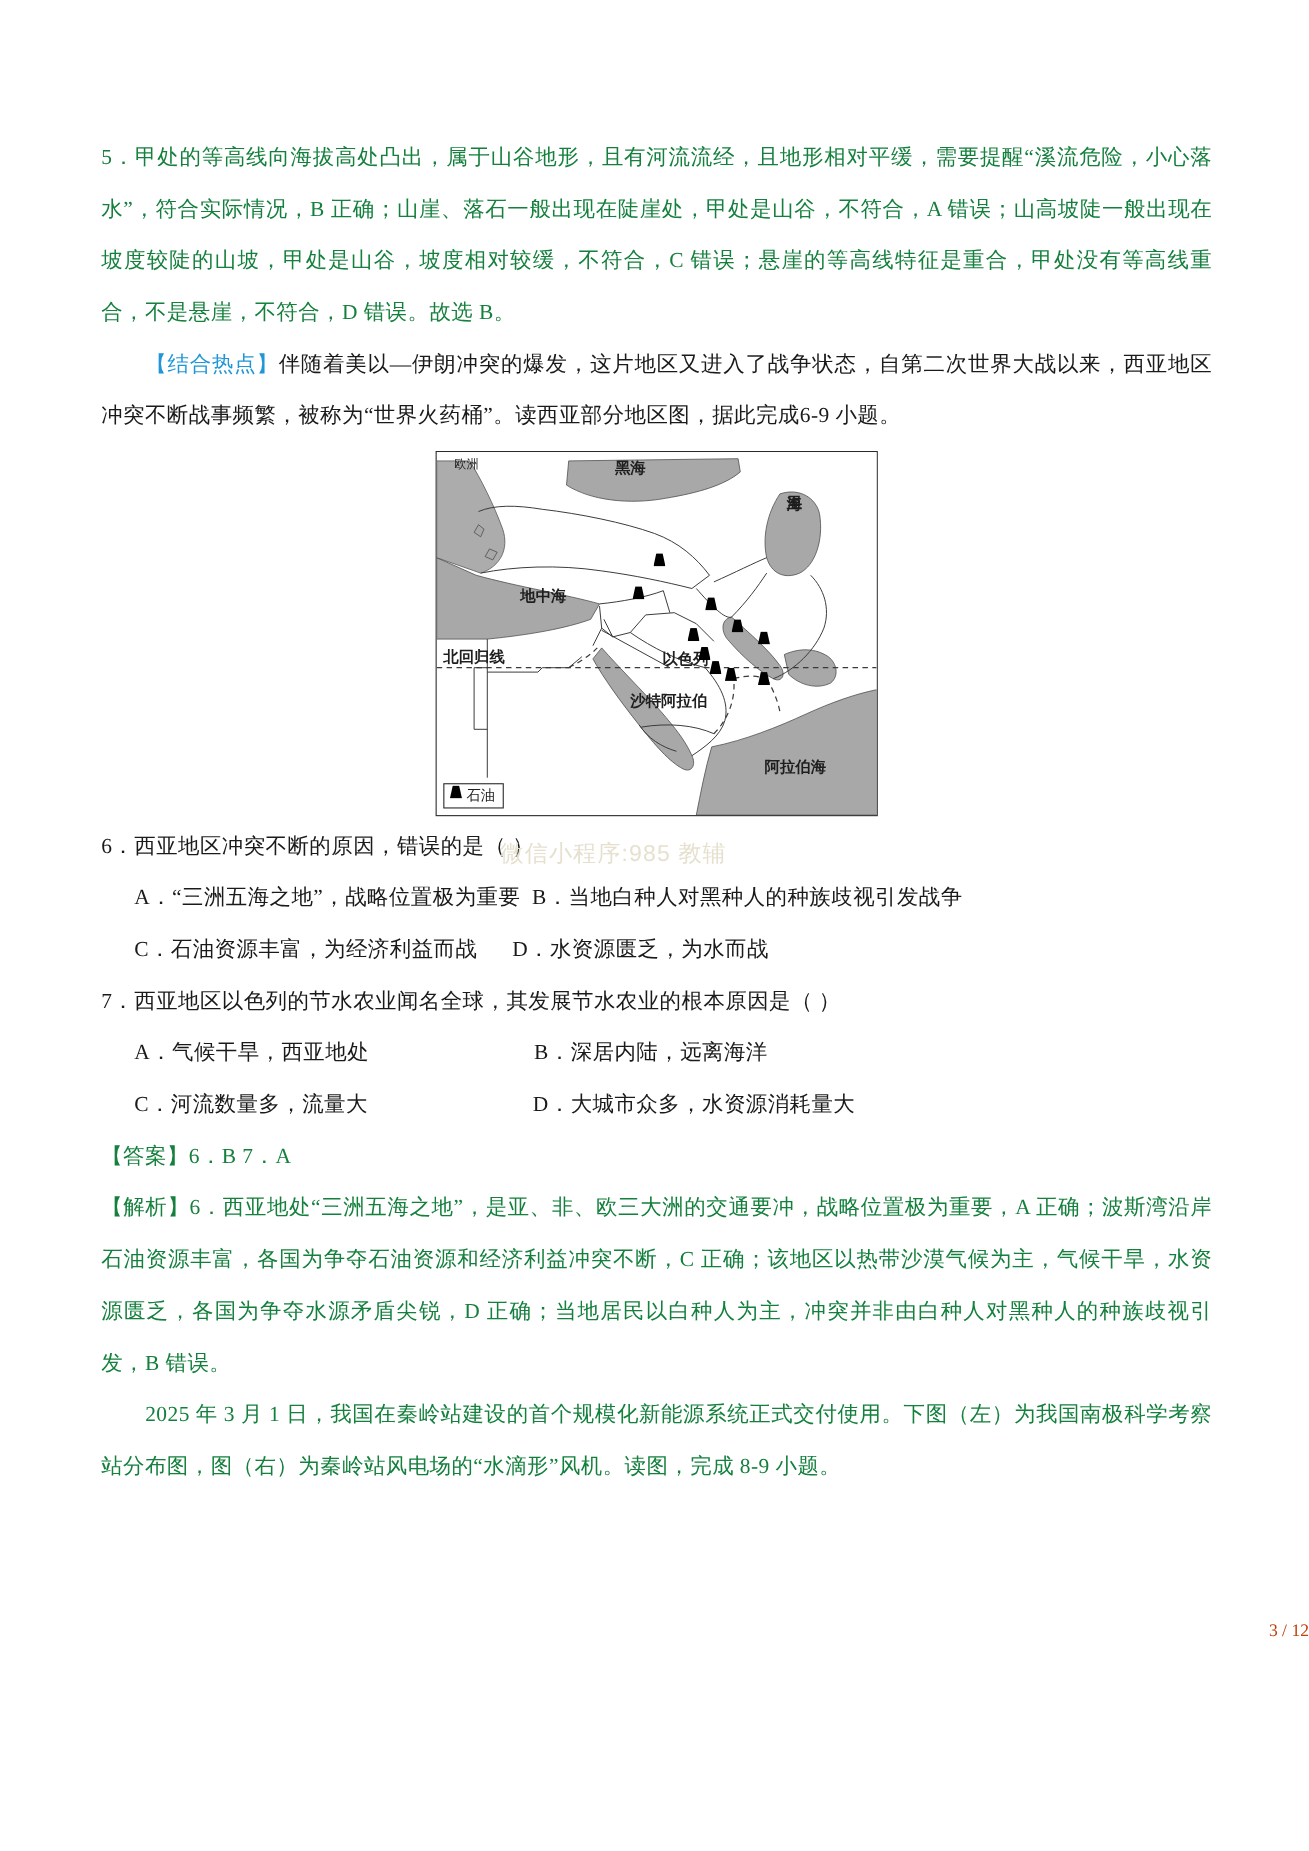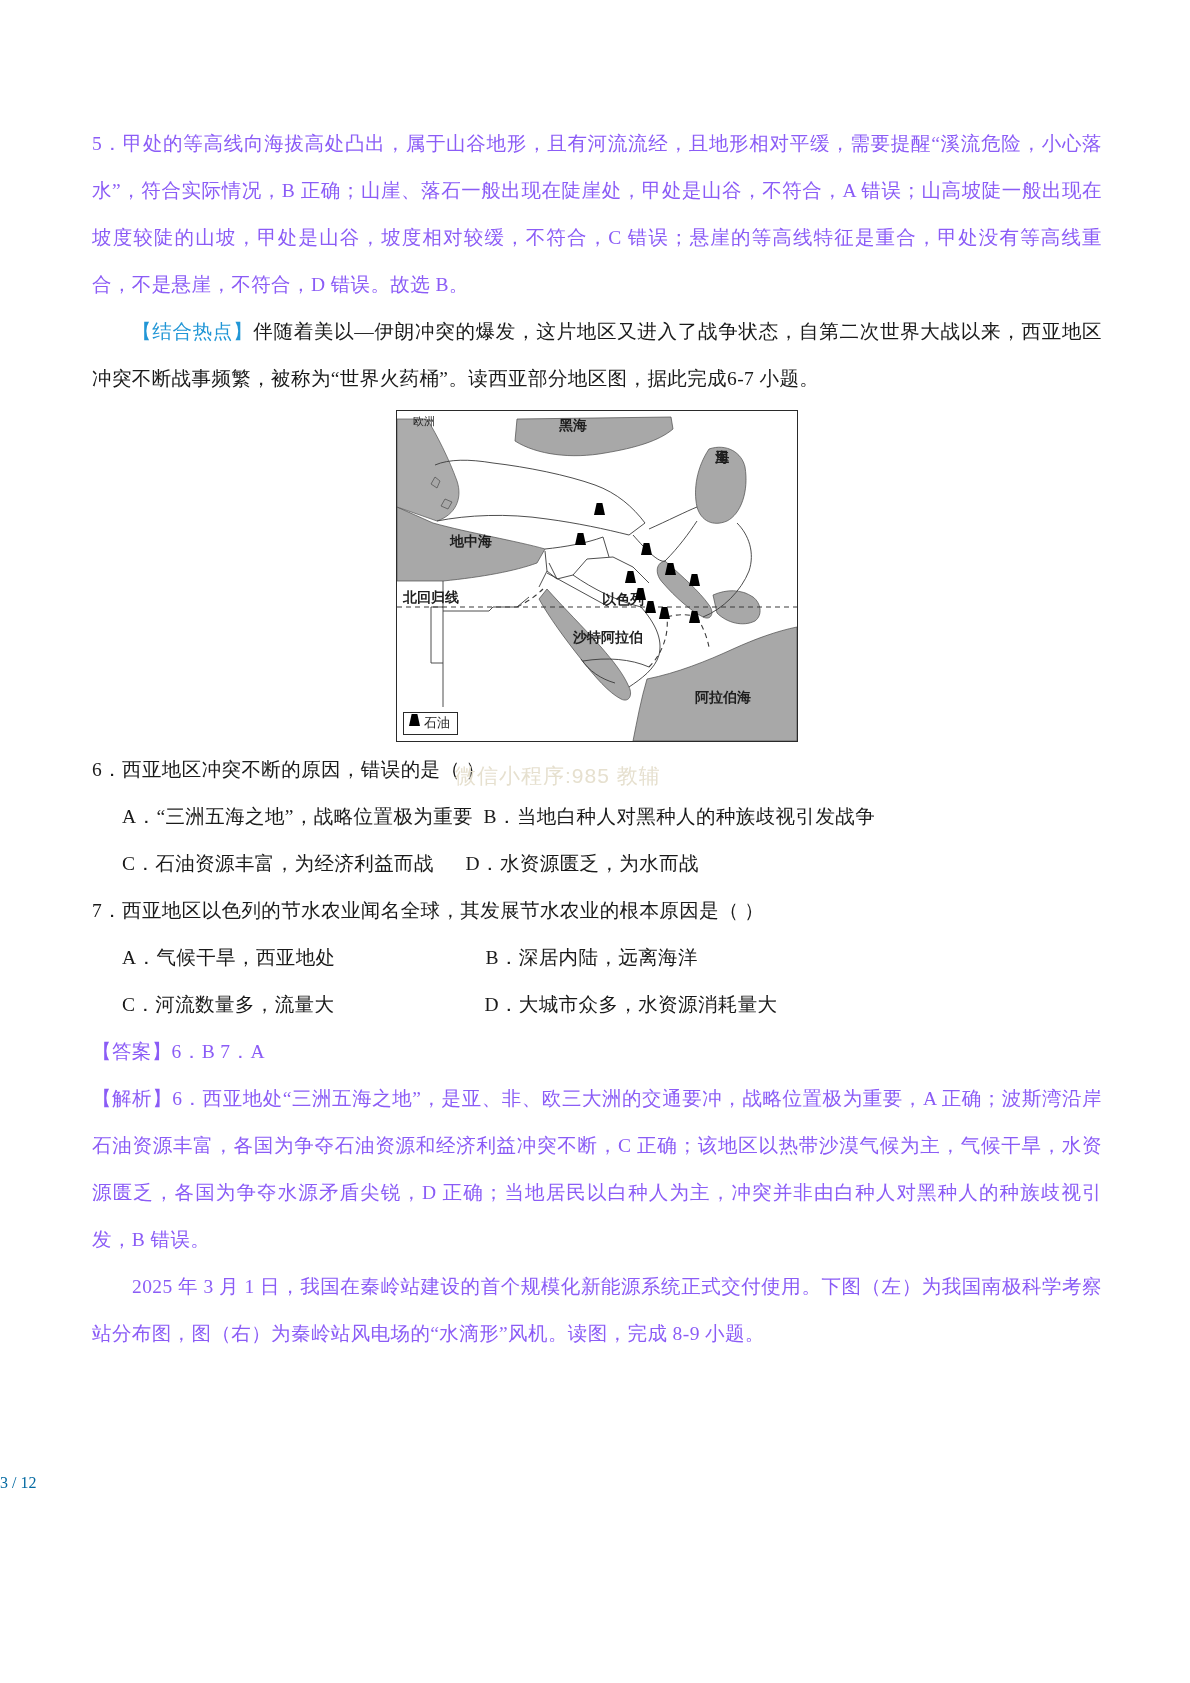--- a/index.html
+++ b/index.html
@@ -30,21 +30,21 @@
     width: 1010px;
   }
   p {
     margin: 0 0 0 0;
     font-size: 19.5px;
     line-height: 47px;
     letter-spacing: 0.4px;
     text-align: justify;
     text-justify: inter-ideograph;
   }
-  .red { color: #8b5cf6; }
+  .red { color: #15803d; }
   .black { color: #1a1a1a; }
   .blue { color: #2196d6; }
   .indent { text-indent: 40px; }
 
   
   .figure-wrap {
     width: 100%;
     display: flex;
     justify-content: center;
     margin-top: 8px;
@@ -115,35 +115,35 @@
     text-indent: 30px;
   }
   .opt-col2 { display: inline-block; }
 
   
   .footer {
     position: absolute;
     left: 0;
     right: 0;
     top: 1474px;
-    text-align: left;
+    text-align: right;
     font-size: 16px;
-    color: #0369a1;
+    color: #c2410c;
     font-family: "Liberation Serif", "DejaVu Serif", serif;
   }
 </style>
 </head>
 <body>
 
 <div class="page">
   <div class="content">
 
     <p class="red">5．甲处的等高线向海拔高处凸出，属于山谷地形，且有河流流经，且地形相对平缓，需要提醒“溪流危险，小心落水”，符合实际情况，B 正确；山崖、落石一般出现在陡崖处，甲处是山谷，不符合，A 错误；山高坡陡一般出现在坡度较陡的山坡，甲处是山谷，坡度相对较缓，不符合，C 错误；悬崖的等高线特征是重合，甲处没有等高线重合，不是悬崖，不符合，D 错误。故选 B。</p>
 
-    <p class="black indent"><span class="blue">【结合热点】</span><span>伴随着美以—伊朗冲突的爆发，这片地区又进入了战争状态，自第二次世界大战以来，西亚地区冲突不断战事频繁，被称为“世界火药桶”。读西亚部分地区图，据此完成6-7 小题。</span></p>
+    <p class="black indent"><span class="blue">【结合热点】</span><span>伴随着美以—伊朗冲突的爆发，这片地区又进入了战争状态，自第二次世界大战以来，西亚地区冲突不断战事频繁，被称为“世界火药桶”。读西亚部分地区图，据此完成6-9 小题。</span></p>
 
     <div class="figure-wrap">
       <div class="map-box">
         <svg class="map-svg" viewBox="0 0 400 330" preserveAspectRatio="none">
           <defs>
             <style>
               .sea { fill:#a8a8a8; stroke:#4a4a4a; stroke-width:0.7; }
               .land { fill:#ffffff; stroke:#3a3a3a; stroke-width:0.9; }
               .bdr { fill:none; stroke:#3a3a3a; stroke-width:0.9; }
               .dashb { fill:none; stroke:#3a3a3a; stroke-width:1.1; stroke-dasharray:5 4; }
@@ -203,21 +203,21 @@
           <path class="dashb" d="M270 206 C284 202 294 204 300 206"></path>
 
           <path class="dashb" d="M0 196 L400 196" stroke-width="2.2" stroke-dasharray="8 5"></path>
 
           <path class="bdr" d="M150 162 L212 196" stroke-width="0.9"></path>
         </svg>
 
         <span class="maplabel small" style="left:16px; top:3px;">欧洲</span>
         <span class="maplabel" style="left:162px; top:6px;">黑海</span>
         <span class="maplabel vert" style="left:318px; top:28px;">里海</span>
-        <span class="maplabel" style="left:53px; top:122px;font-family:Liberation Mono, monospace;">地中海</span>
+        <span class="maplabel" style="left:76px; top:122px;font-family:Liberation Mono, monospace;">地中海</span>
         <span class="maplabel" style="left:205px; top:180px;">以色列</span>
         <span class="maplabel" style="left:6px; top:178px;">北回归线</span>
         <span class="maplabel" style="left:176px; top:218px;">沙特阿拉伯</span>
         <span class="maplabel" style="left:298px; top:278px;">阿拉伯海</span>
 
         <span class="oil-glyph" style="position:absolute; left:197px; top:92px;"></span>
         <span class="oil-glyph" style="position:absolute; left:178px; top:122px;"></span>
         <span class="oil-glyph" style="position:absolute; left:244px; top:132px;"></span>
         <span class="oil-glyph" style="position:absolute; left:268px; top:152px;"></span>
         <span class="oil-glyph" style="position:absolute; left:292px; top:163px;"></span>

